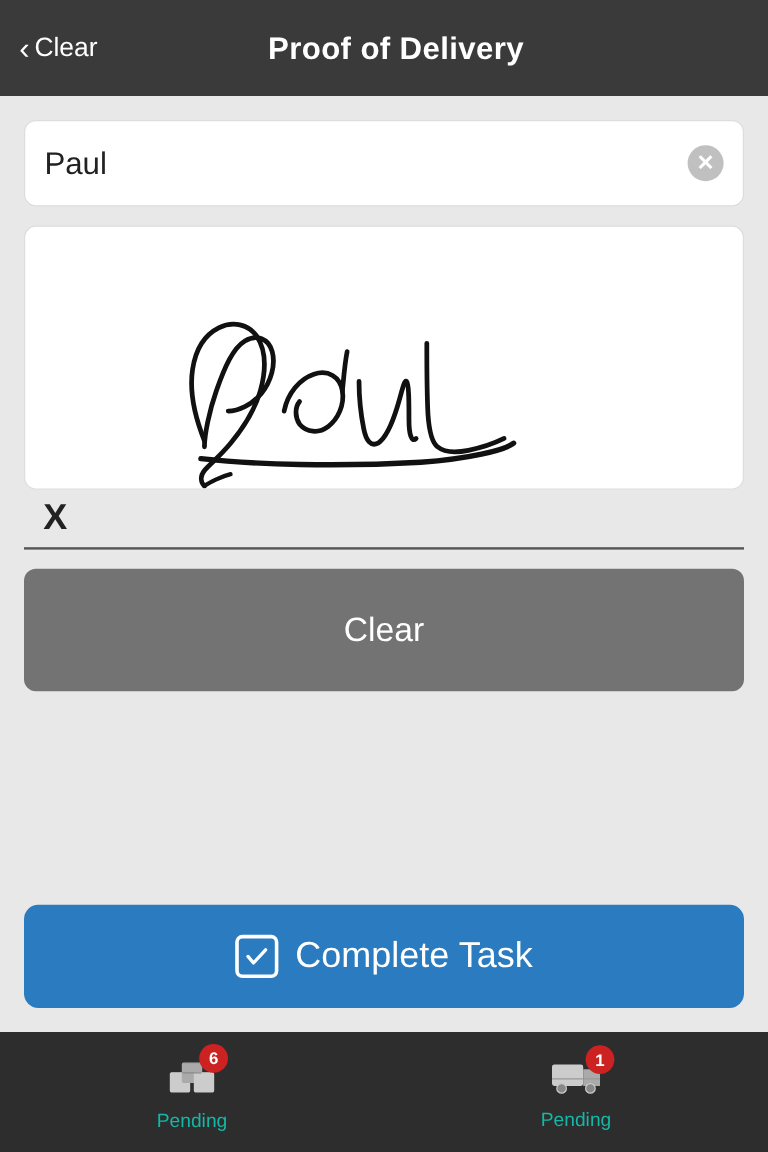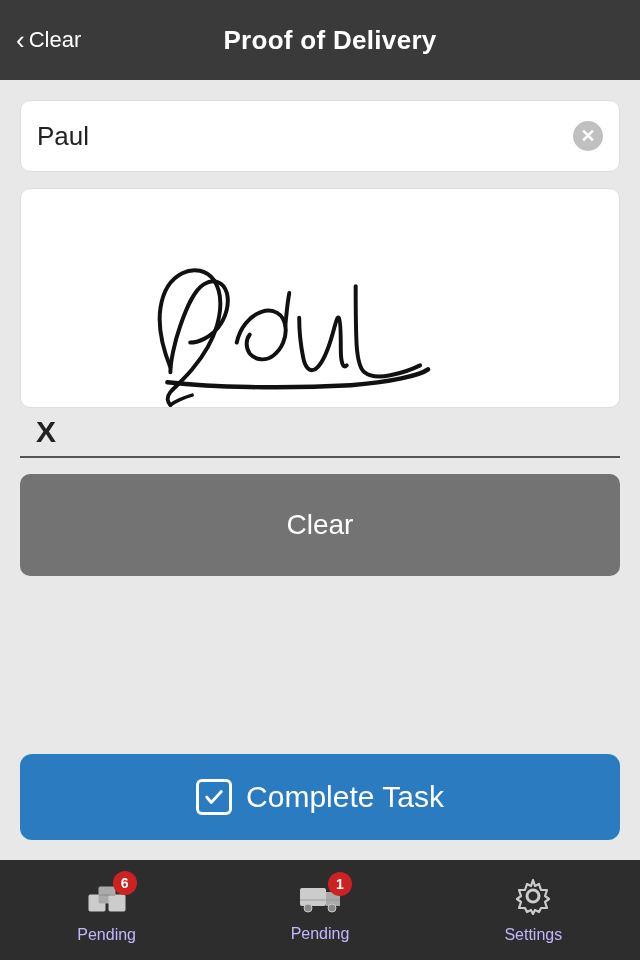--- a/index.html
+++ b/index.html
@@ -200,21 +200,21 @@
       color: #ccc;
       position: relative;
     }
     .nav-icon {
       font-size: 34px;
       line-height: 1;
       position: relative;
     }
     .nav-label {
       font-size: 16px;
-      color: #c4b5fd;
+      color: #14b8a6;
     }
     .badge {
       position: absolute;
       top: -6px;
       right: -10px;
       background: #cc2222;
       color: white;
       border-radius: 50%;
       width: 24px;
       height: 24px;
@@ -322,23 +322,14 @@
         <polygon points="28,14 42,14 42,28 28,28" fill="#aaa"></polygon>
         <circle cx="10" cy="30" r="4" fill="#888" stroke="#ccc" stroke-width="1"></circle>
         <circle cx="34" cy="30" r="4" fill="#888" stroke="#ccc" stroke-width="1"></circle>
         <line x1="2" y1="22" x2="42" y2="22" stroke="#999" stroke-width="1"></line>
       </svg>
       <span class="badge">1</span>
     </div>
     <span class="nav-label">Pending</span>
   </div>
 
-  <div class="nav-item">
-    <div class="nav-icon">
-      <svg class="gear-icon-svg" viewBox="0 0 38 38" fill="none" xmlns="http://www.w3.org/2000/svg">
-        <circle cx="19" cy="19" r="6" stroke="#ccc" stroke-width="3" fill="none"></circle>
-        <path d="M19 3 L21 9 L25 7 L27 13 L33 13 L31 19 L35 22 L31 25 L33 31 L27 31 L25 35 L21 33 L19 37 L17 33 L13 35 L11 31 L5 31 L7 25 L3 22 L7 19 L5 13 L11 13 L13 7 L17 9 Z" stroke="#ccc" stroke-width="2.2" fill="none" stroke-linejoin="round"></path>
-      </svg>
-    </div>
-    <span class="nav-label">Settings</span>
-  </div>
 
 </nav>
 
 </body></html>

